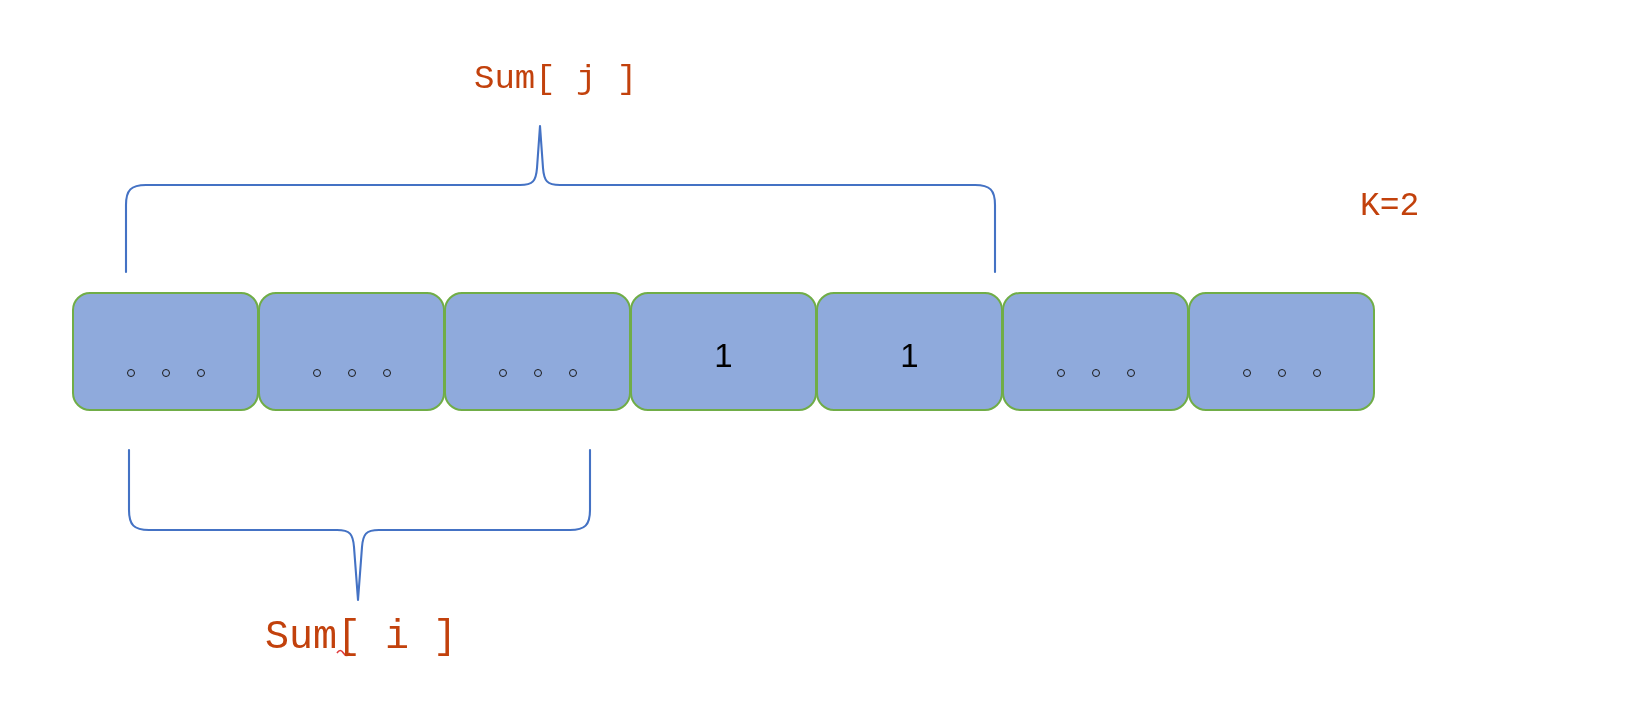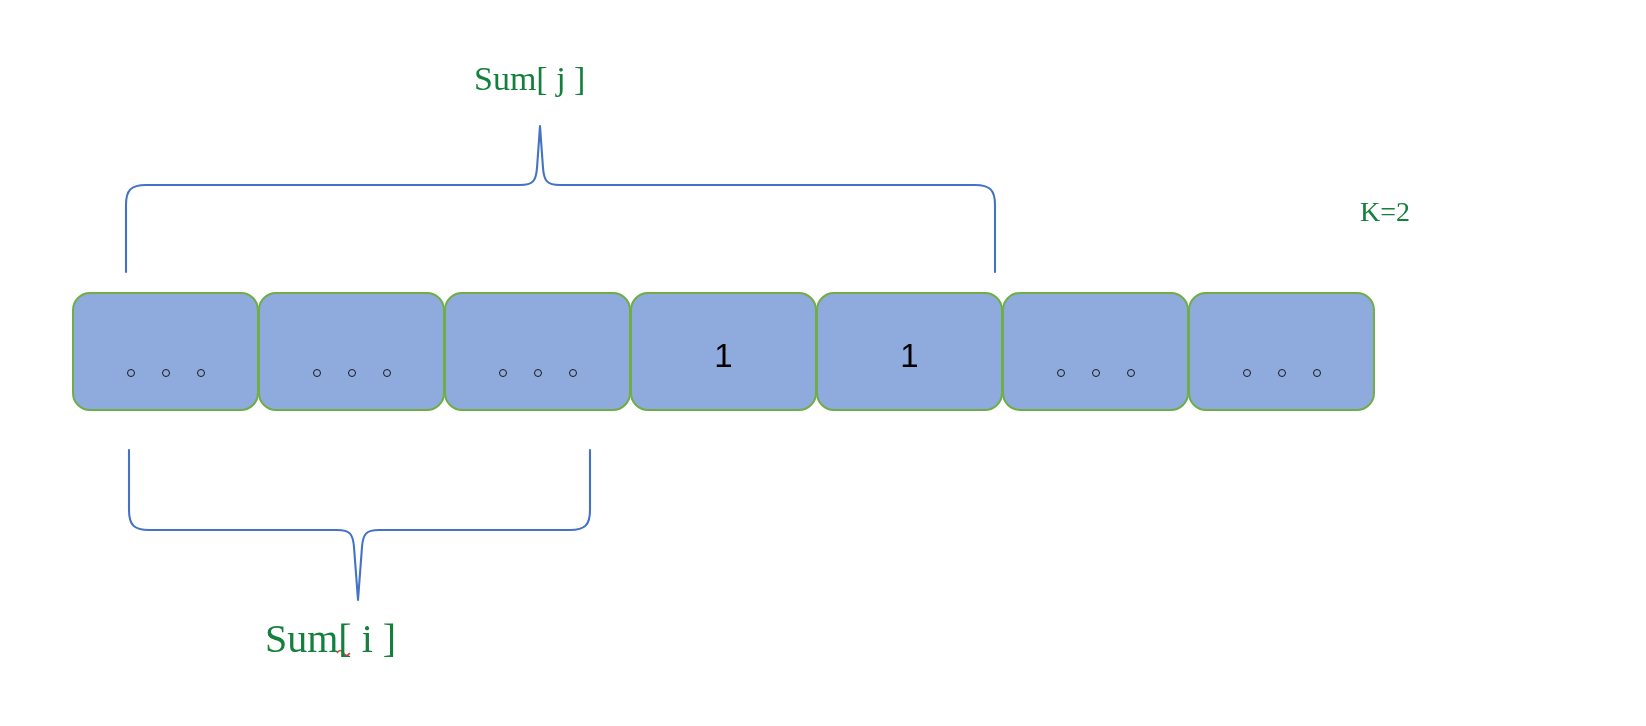--- a/index.html
+++ b/index.html
@@ -74,40 +74,40 @@
     border: 1.4px solid #1a1a1a;
     border-radius: 50%;
     box-sizing: border-box;
     background: transparent;
   }
 
   
   .label {
     position: absolute;
     white-space: nowrap;
-    font-family: Liberation Serif, serif;
-    color: #15803d;
+    font-family: Liberation Mono, monospace;
+    color: #c2410c;
   }
 
   #label-sum-j {
     left: 474px;
     top: 60px;
     font-size: 34px;
   }
 
   #label-sum-i {
     left: 265px;
     top: 615px;
     font-size: 40px;
   }
 
   #label-k {
     left: 1360px;
-    top: 196px;
-    font-size: 28px;
+    top: 188px;
+    font-size: 33px;
   }
 </style>
 </head>
 <body>
 
 <svg id="canvas" viewBox="0 0 1646 726">
 
   <g>
     <path d="M 126,272
              L 126,205

